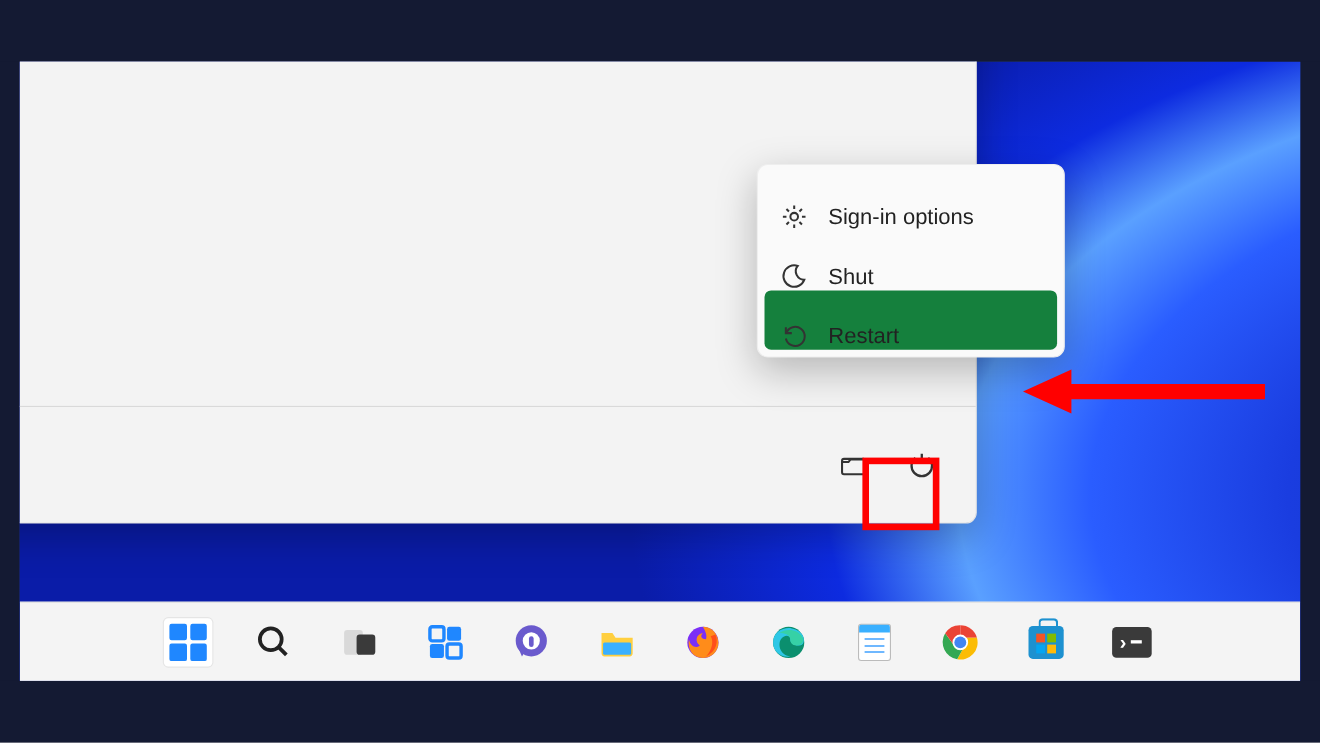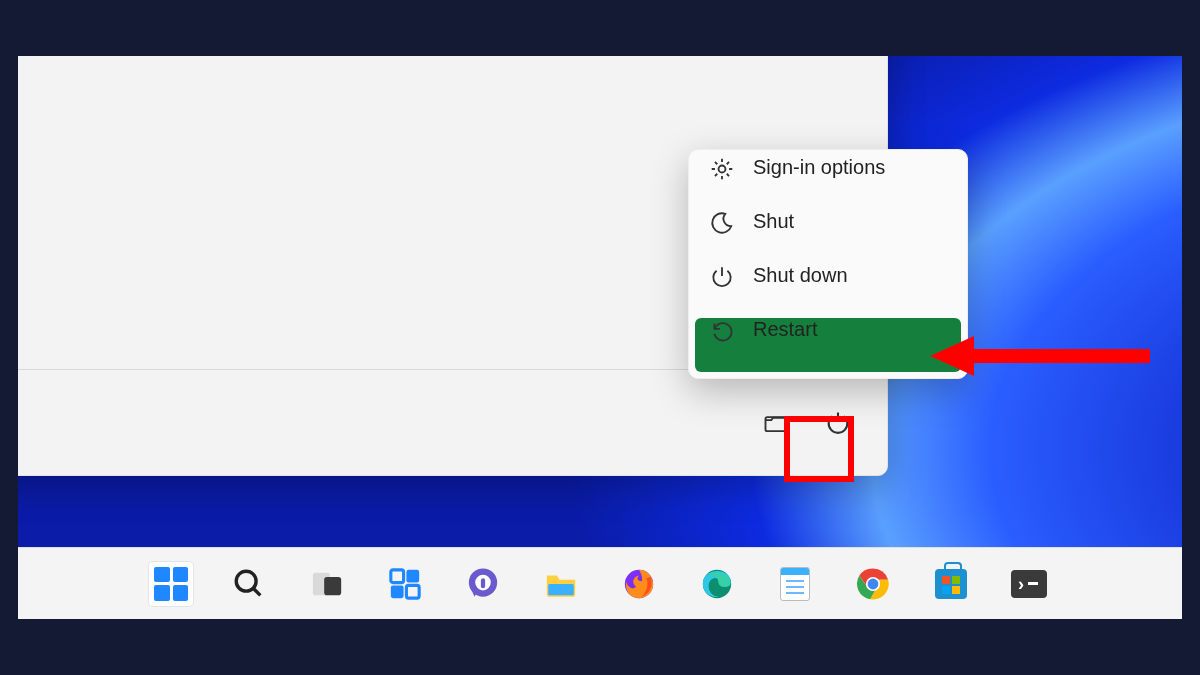--- a/index.html
+++ b/index.html
@@ -62,21 +62,21 @@
     position: absolute;
     width: 280px;
     background: #fafafa;
     border: 1px solid #eee;
     border-radius: 10px;
     box-shadow: 0 12px 36px rgba(0,0,0,.25);
     padding: 6px;
     z-index: 20;
   }
   .power-item {
-    display: flex; align-items: flex-start; gap: 18px;
+    display: flex; align-items: flex-end; gap: 18px;
     height: 54px; padding: 0 14px;
     border-radius: 6px;
     font-size: 20px; color: #222;
   }
   .power-item.hover { background: #15803d; }
   .power-item svg { width: 26px; height: 26px; stroke: #333; fill: none; stroke-width: 1.7; flex-shrink: 0; }
 
   
   .arrow {
     position: absolute;
@@ -183,27 +183,20 @@
       <span>Sign-in options</span>
     </div>
 
     <div class="power-item">
       <svg viewBox="0 0 24 24">
         <path d="M15 3.5 A9 9 0 1 0 20.5 15 A7 7 0 0 1 15 3.5 Z"></path>
       </svg>
       <span>Shut</span>
     </div>
 
-    <div class="power-item">
-      <svg viewBox="0 0 24 24">
-        <path d="M12 3v8"></path>
-          <path d="M7 6.2 A8 8 0 1 0 17 6.2"></path>
-      </svg>
-      <span>Shut down</span>
-    </div>
 
     <div class="power-item hover">
       <svg viewBox="0 0 24 24">
         <path d="M5 5 L5 10 L10 10"></path>
         <path d="M5.3 10 A8 8 0 1 1 5 14.5"></path>
       </svg>
       <span>Restart</span>
     </div>
 
   </div>

